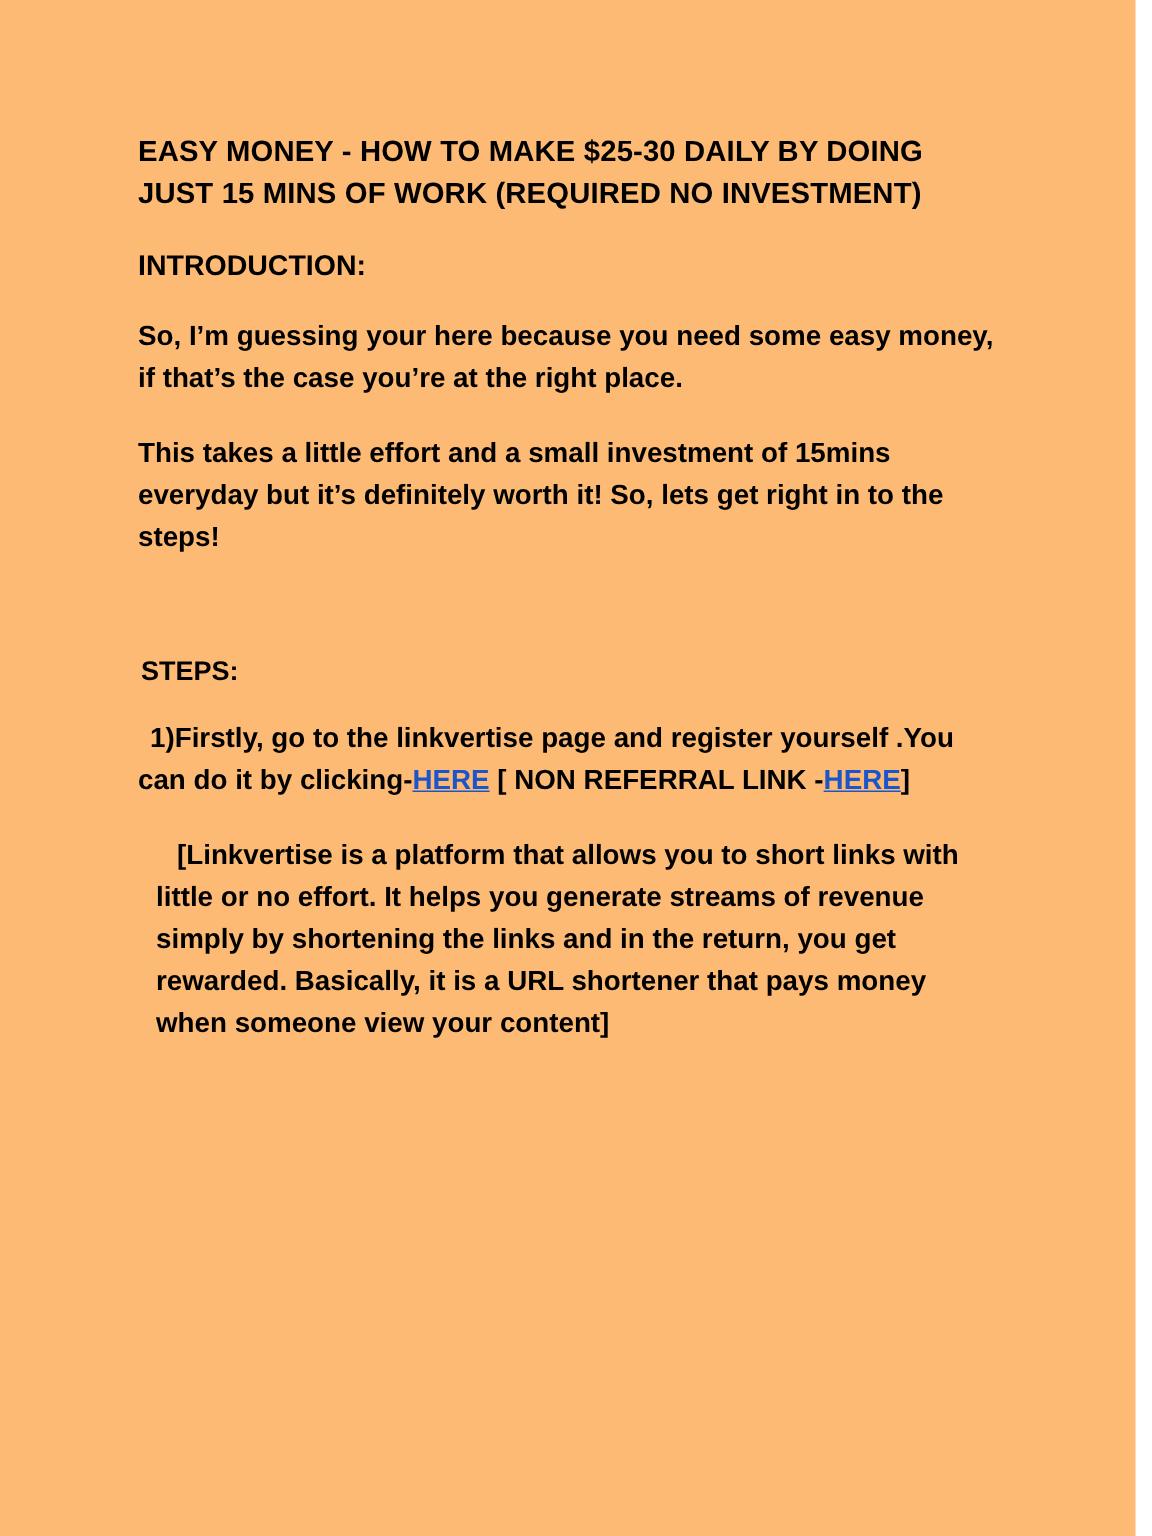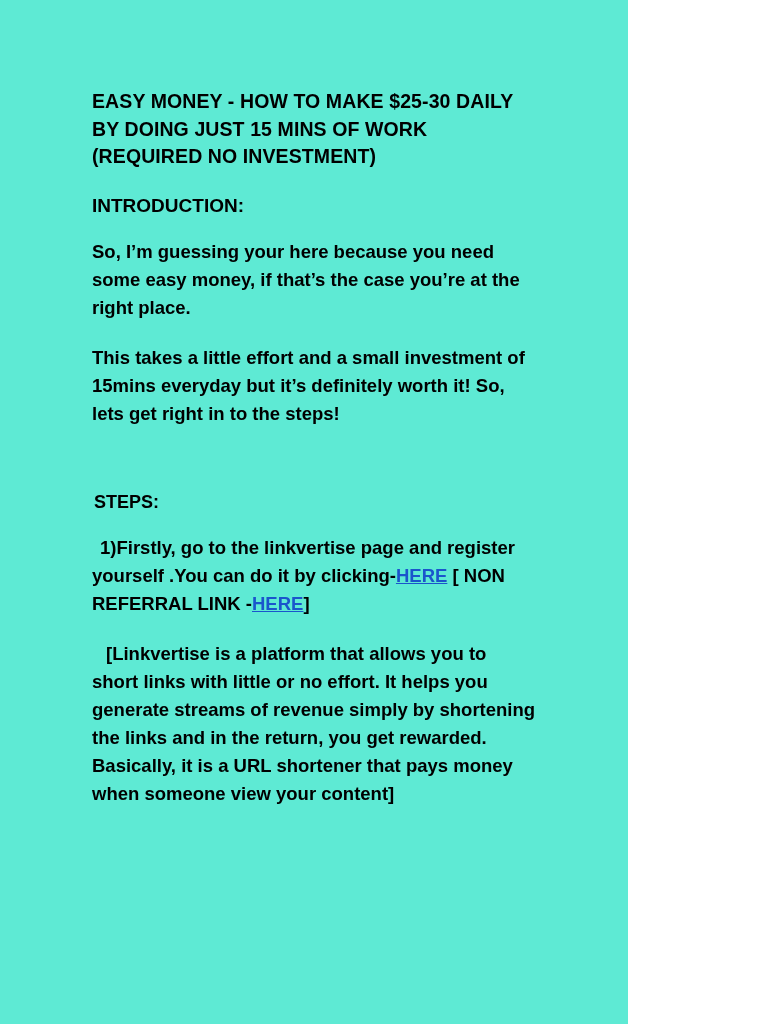--- a/index.html
+++ b/index.html
@@ -9,23 +9,23 @@
   }
   body {
     width: 768px;
     height: 1024px;
     font-family: "Liberation Sans", sans-serif;
     color: #000000;
     overflow: hidden;
   }
   .page {
     position: relative;
-    width: 628px;
+    width: 757px;
     height: 1024px;
-    background: #5eead4;
+    background: #fdba74;
     box-sizing: border-box;
     padding: 88px 92px 12px 92px;
   }
   .doc-title {
     font-size: 19.5px;
     font-weight: bold;
     line-height: 1.42;
     letter-spacing: 0.1px;
     margin: 0 0 22px 0;
     max-width: 540px;
@@ -60,21 +60,21 @@
     font-weight: bold;
     line-height: 1.52;
     margin: 0 0 22px 0;
     max-width: 600px;
     text-indent: 8px;
   }
   .bracket-para {
     font-size: 18.5px;
     font-weight: bold;
     line-height: 1.52;
-    margin: 0;
+    margin: 12px;
     max-width: 600px;
     text-indent: 14px;
   }
   a.doclink {
     color: #1a55cc;
     text-decoration: underline;
     font-weight: bold;
     margin-top: 44px;
   }
 </style>

